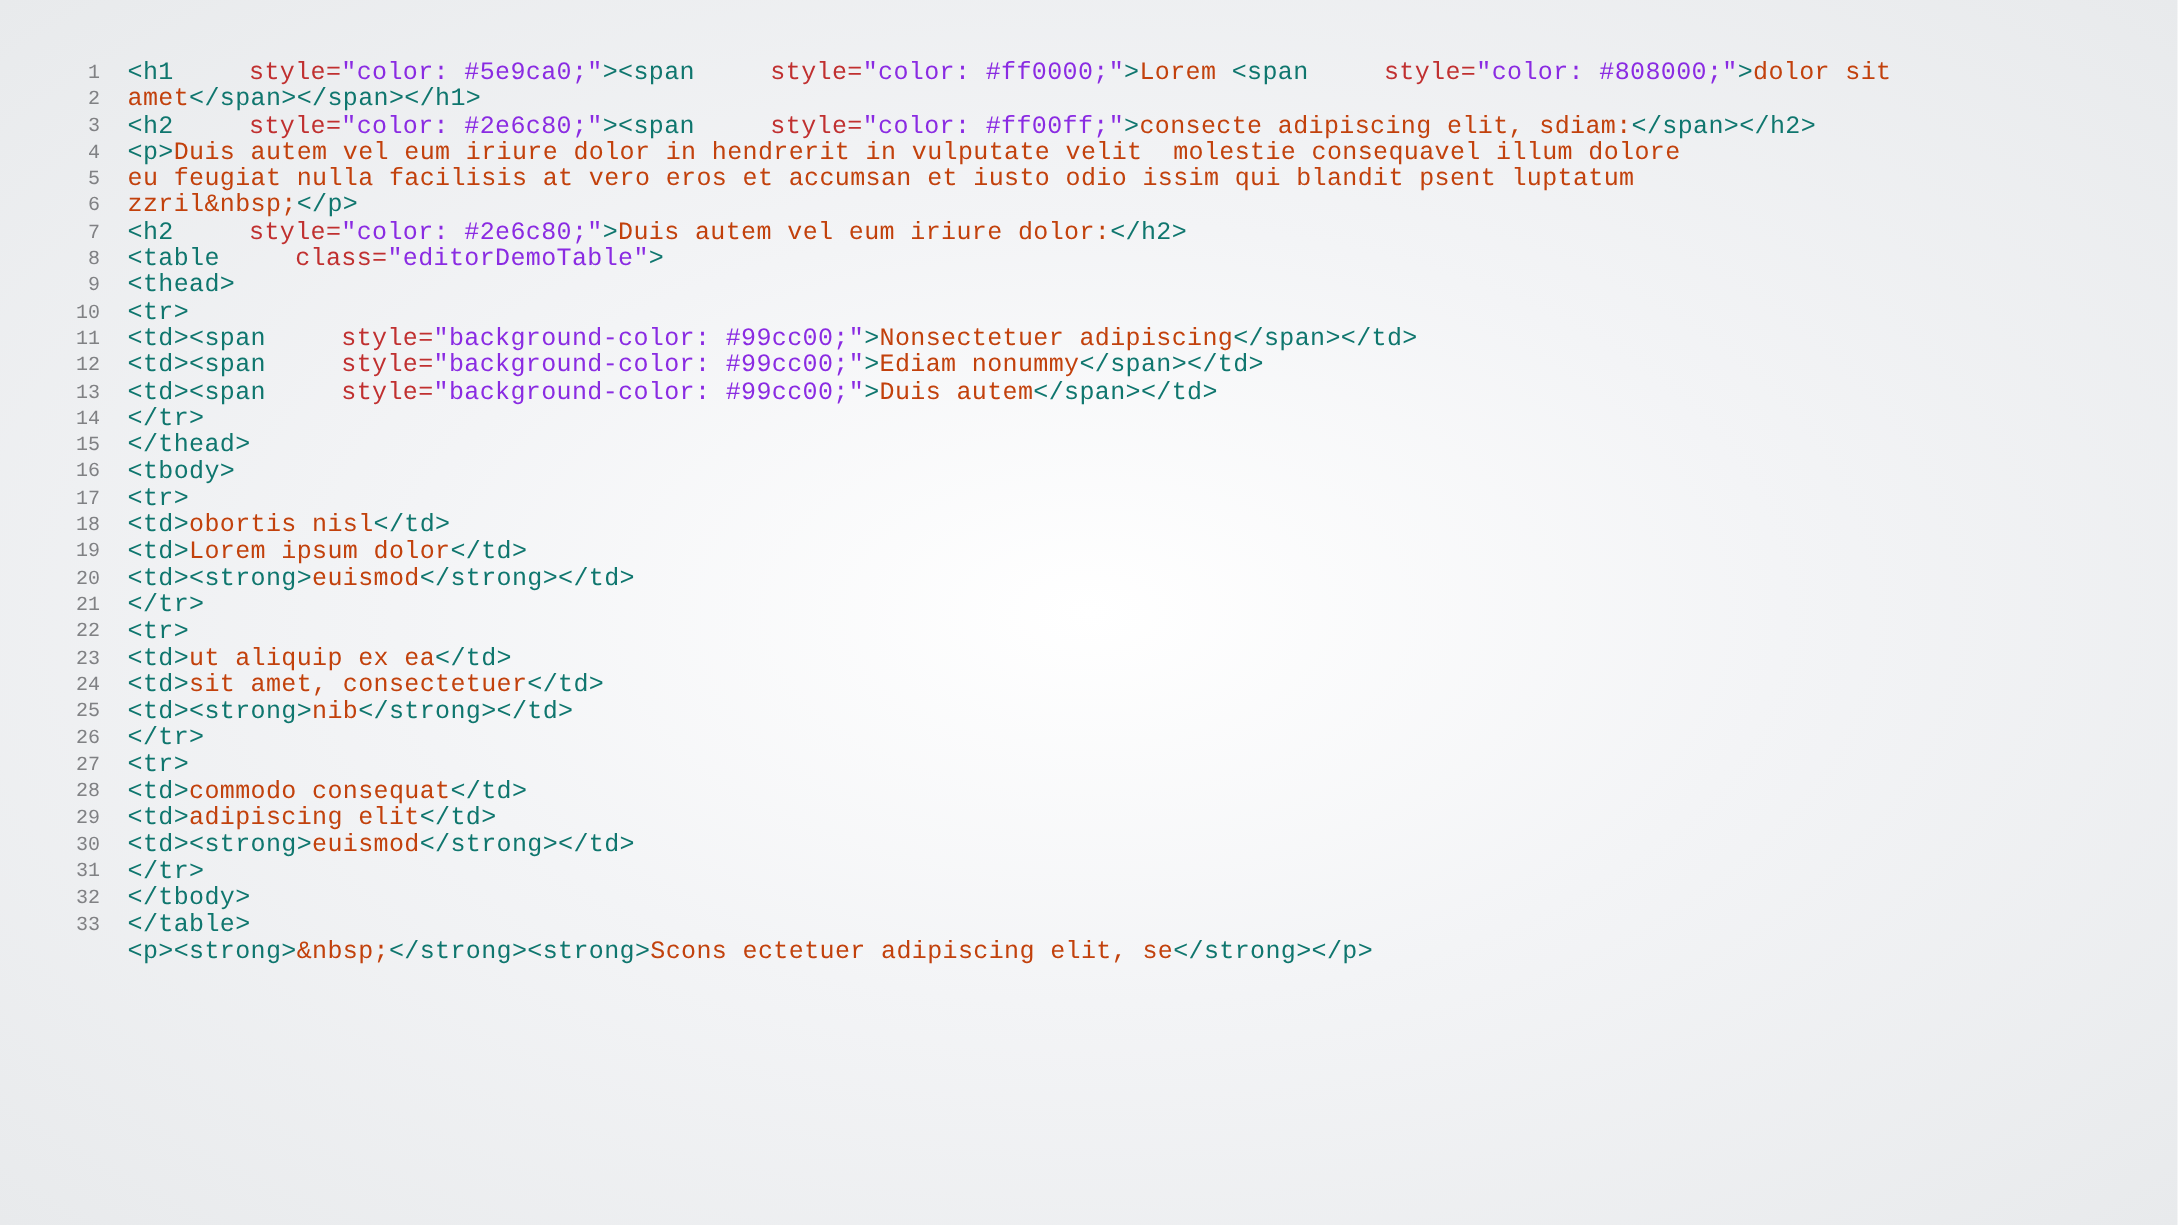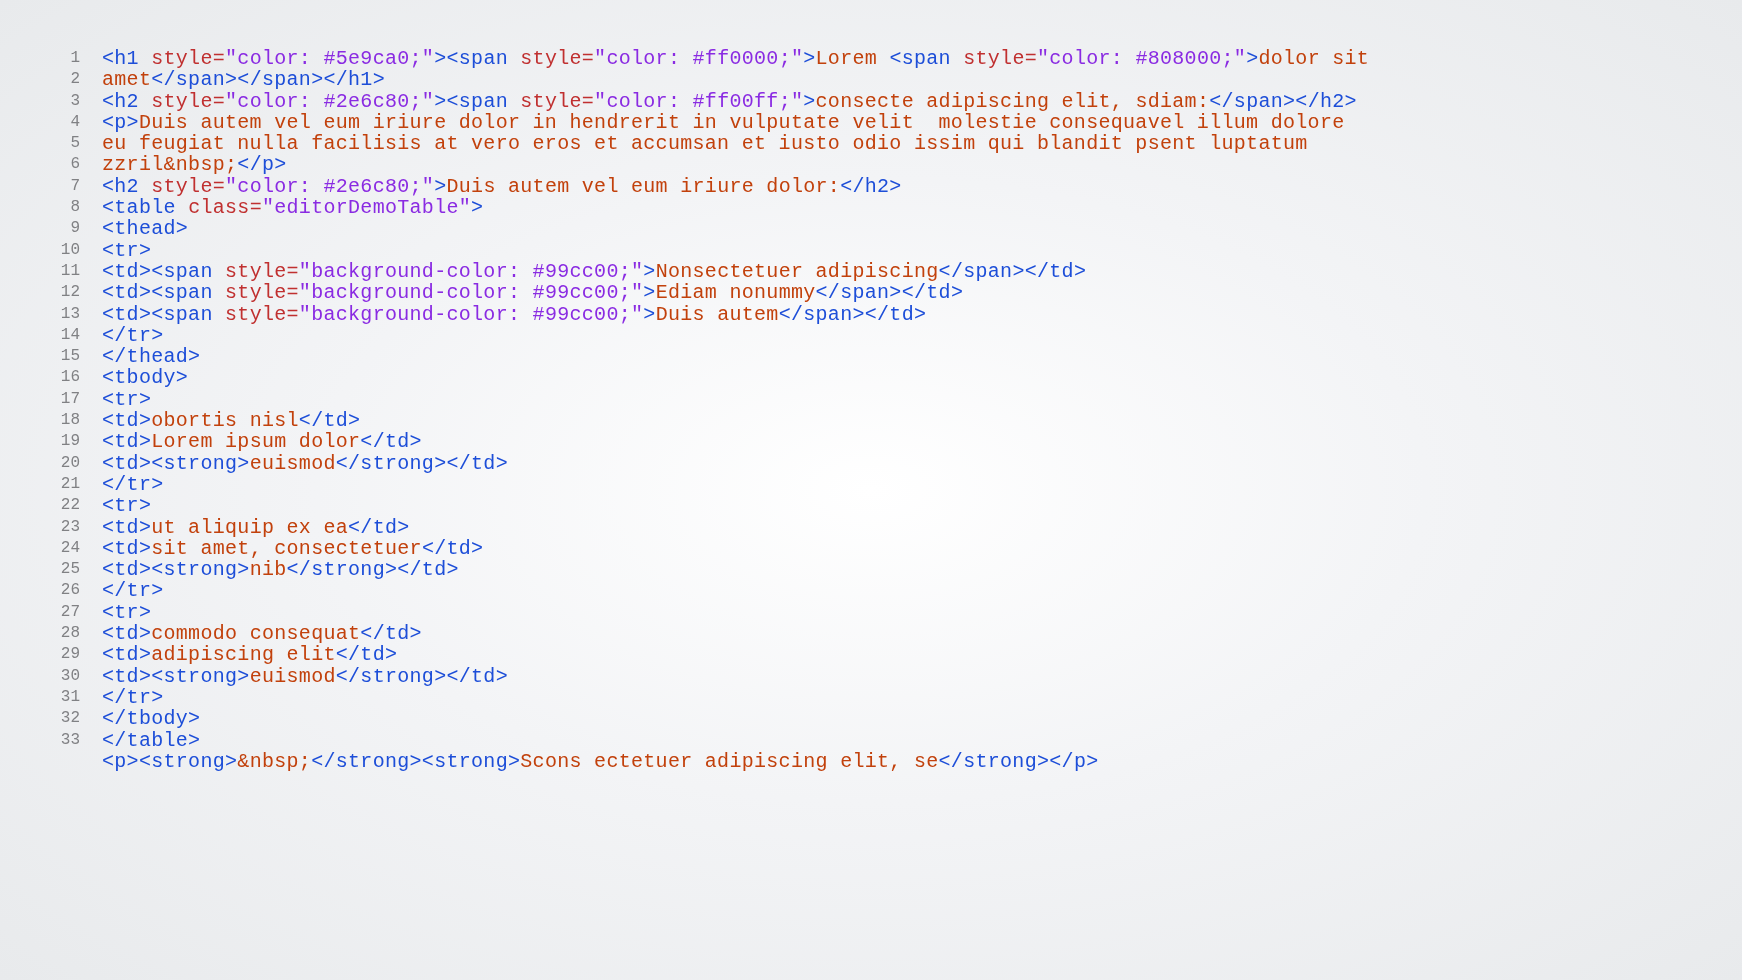--- a/index.html
+++ b/index.html
@@ -27,22 +27,22 @@
     user-select:none;
   }
   .gutter div{height:21.3px;line-height:21.3px;}
   .code{
     position:absolute;
     left:62px;
     top:0;
     letter-spacing:0.3px;
   }
   .code .row{height:21.3px;line-height:21.3px;white-space:pre;}
-  .t  { color:#1d4ed8; }   
-  .a  { color:#c03030; }   
+  .t  { color:#0f766e; }   
+  .a  { color:#c03030;margin-left:48px; }   
   .v  { color:#8a2be2; }   
   .tx { color:#c2410c; }   
 </style>
 </head>
 <body>
 
 <div class="editor">
   <div class="gutter" id="gutter"><div>1</div><div>2</div><div>3</div><div>4</div><div>5</div><div>6</div><div>7</div><div>8</div><div>9</div><div>10</div><div>11</div><div>12</div><div>13</div><div>14</div><div>15</div><div>16</div><div>17</div><div>18</div><div>19</div><div>20</div><div>21</div><div>22</div><div>23</div><div>24</div><div>25</div><div>26</div><div>27</div><div>28</div><div>29</div><div>30</div><div>31</div><div>32</div><div>33</div></div>
   <div class="code" id="code"><div class="row"><span class="t">&lt;h1 </span><span class="a">style=</span><span class="v">"color: #5e9ca0;"</span><span class="t">&gt;&lt;span </span><span class="a">style=</span><span class="v">"color: #ff0000;"</span><span class="t">&gt;</span><span class="tx">Lorem </span><span class="t">&lt;span </span><span class="a">style=</span><span class="v">"color: #808000;"</span><span class="t">&gt;</span><span class="tx">dolor sit</span></div><div class="row"><span class="tx">amet</span><span class="t">&lt;/span&gt;&lt;/span&gt;&lt;/h1&gt;</span></div><div class="row"><span class="t">&lt;h2 </span><span class="a">style=</span><span class="v">"color: #2e6c80;"</span><span class="t">&gt;&lt;span </span><span class="a">style=</span><span class="v">"color: #ff00ff;"</span><span class="t">&gt;</span><span class="tx">consecte adipiscing elit, sdiam:</span><span class="t">&lt;/span&gt;&lt;/h2&gt;</span></div><div class="row"><span class="t">&lt;p&gt;</span><span class="tx">Duis autem vel eum iriure dolor in hendrerit in vulputate velit  molestie consequavel illum dolore</span></div><div class="row"><span class="tx">eu feugiat nulla facilisis at vero eros et accumsan et iusto odio issim qui blandit psent luptatum</span></div><div class="row"><span class="tx">zzril&amp;nbsp;</span><span class="t">&lt;/p&gt;</span></div><div class="row"><span class="t">&lt;h2 </span><span class="a">style=</span><span class="v">"color: #2e6c80;"</span><span class="t">&gt;</span><span class="tx">Duis autem vel eum iriure dolor:</span><span class="t">&lt;/h2&gt;</span></div><div class="row"><span class="t">&lt;table </span><span class="a">class=</span><span class="v">"editorDemoTable"</span><span class="t">&gt;</span></div><div class="row"><span class="t">&lt;thead&gt;</span></div><div class="row"><span class="t">&lt;tr&gt;</span></div><div class="row"><span class="t">&lt;td&gt;&lt;span </span><span class="a">style=</span><span class="v">"background-color: #99cc00;"</span><span class="t">&gt;</span><span class="tx">Nonsectetuer adipiscing</span><span class="t">&lt;/span&gt;&lt;/td&gt;</span></div><div class="row"><span class="t">&lt;td&gt;&lt;span </span><span class="a">style=</span><span class="v">"background-color: #99cc00;"</span><span class="t">&gt;</span><span class="tx">Ediam nonummy</span><span class="t">&lt;/span&gt;&lt;/td&gt;</span></div><div class="row"><span class="t">&lt;td&gt;&lt;span </span><span class="a">style=</span><span class="v">"background-color: #99cc00;"</span><span class="t">&gt;</span><span class="tx">Duis autem</span><span class="t">&lt;/span&gt;&lt;/td&gt;</span></div><div class="row"><span class="t">&lt;/tr&gt;</span></div><div class="row"><span class="t">&lt;/thead&gt;</span></div><div class="row"><span class="t">&lt;tbody&gt;</span></div><div class="row"><span class="t">&lt;tr&gt;</span></div><div class="row"><span class="t">&lt;td&gt;</span><span class="tx">obortis nisl</span><span class="t">&lt;/td&gt;</span></div><div class="row"><span class="t">&lt;td&gt;</span><span class="tx">Lorem ipsum dolor</span><span class="t">&lt;/td&gt;</span></div><div class="row"><span class="t">&lt;td&gt;&lt;strong&gt;</span><span class="tx">euismod</span><span class="t">&lt;/strong&gt;&lt;/td&gt;</span></div><div class="row"><span class="t">&lt;/tr&gt;</span></div><div class="row"><span class="t">&lt;tr&gt;</span></div><div class="row"><span class="t">&lt;td&gt;</span><span class="tx">ut aliquip ex ea</span><span class="t">&lt;/td&gt;</span></div><div class="row"><span class="t">&lt;td&gt;</span><span class="tx">sit amet, consectetuer</span><span class="t">&lt;/td&gt;</span></div><div class="row"><span class="t">&lt;td&gt;&lt;strong&gt;</span><span class="tx">nib</span><span class="t">&lt;/strong&gt;&lt;/td&gt;</span></div><div class="row"><span class="t">&lt;/tr&gt;</span></div><div class="row"><span class="t">&lt;tr&gt;</span></div><div class="row"><span class="t">&lt;td&gt;</span><span class="tx">commodo consequat</span><span class="t">&lt;/td&gt;</span></div><div class="row"><span class="t">&lt;td&gt;</span><span class="tx">adipiscing elit</span><span class="t">&lt;/td&gt;</span></div><div class="row"><span class="t">&lt;td&gt;&lt;strong&gt;</span><span class="tx">euismod</span><span class="t">&lt;/strong&gt;&lt;/td&gt;</span></div><div class="row"><span class="t">&lt;/tr&gt;</span></div><div class="row"><span class="t">&lt;/tbody&gt;</span></div><div class="row"><span class="t">&lt;/table&gt;</span></div><div class="row"><span class="t">&lt;p&gt;&lt;strong&gt;</span><span class="tx">&amp;nbsp;</span><span class="t">&lt;/strong&gt;&lt;strong&gt;</span><span class="tx">Scons ectetuer adipiscing elit, se</span><span class="t">&lt;/strong&gt;&lt;/p&gt;</span></div></div>
 </div>

